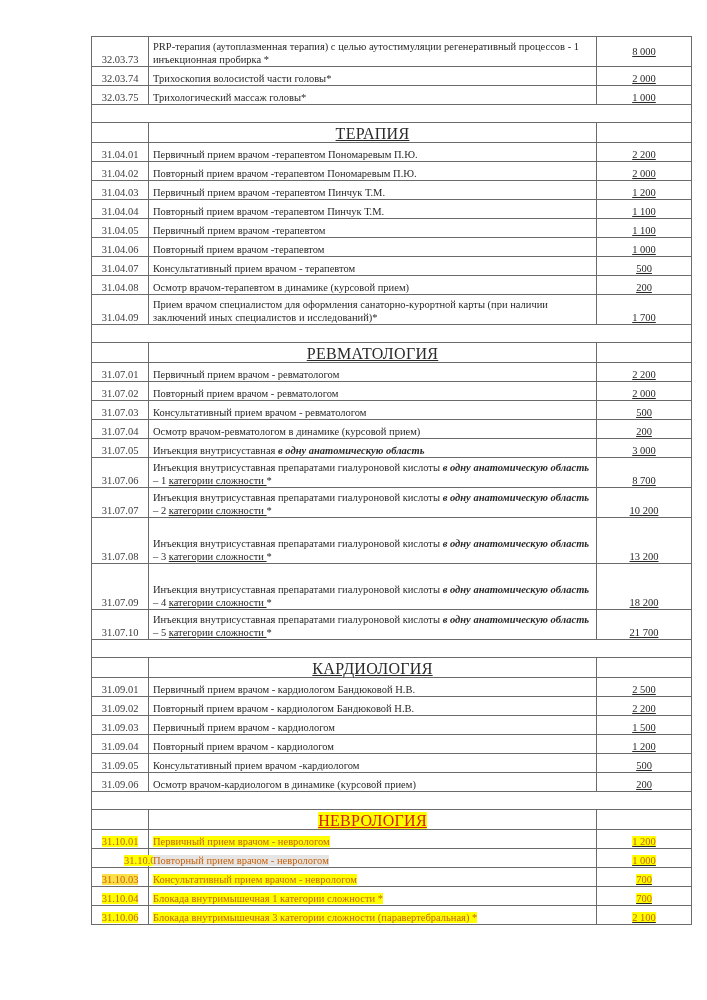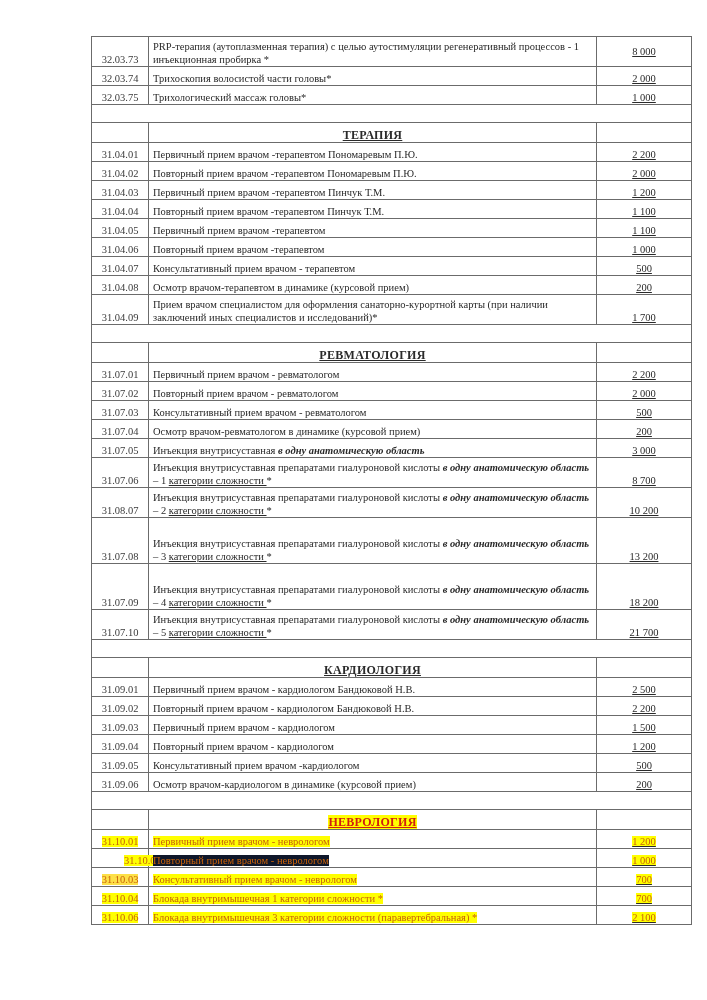--- a/index.html
+++ b/index.html
@@ -11,21 +11,21 @@
                      font-size: 10.5px; line-height: 13px; }
     col.c-code { width: 57px; }
     col.c-name { width: 448px; }
     col.c-price { width: 95px; }
     td.code { text-align: center; color: #3a3a3a; }
     td.price { text-align: center; text-decoration: underline; }
     td.name { text-align: left; }
     .big td { font-size: 12px; line-height: 15px; }
     tr.blank td { height: 17px; }
     tr.section td { height: 19px; vertical-align: bottom; }
-    .section-title { font-weight: bold; text-decoration: underline; font-size: 12px; letter-spacing: 0.3px; }
+    .section-title { font-weight: normal; text-decoration: underline; font-size: 16px; letter-spacing: 0.3px; }
     .bi { font-weight: bold; font-style: italic; }
     .ul { text-decoration: underline; }
     tr.h1 td { height: 18px; }
     tr.h2 td { height: 29px; }
     tr.h3 td { height: 45px; }
     .hl { background: #ffff00; color: #c8620a; }
     .hl-title { background: #ffff00; color: #d11f0f; }
   </style>
 </head>
 <body>
@@ -141,21 +141,21 @@
         <td class="name"><span>Инъекция внутрисуставная </span> <span class="bi">в одну анатомическую область</span></td>
         <td class="price">3 000</td>
       </tr>
 
     <tr class="h2">
         <td class="code">31.07.06</td>
         <td class="name"><span>Инъекция внутрисуставная препаратами гиалуроновой кислоты  </span><span class="bi">в одну анатомическую область</span><span>  – 1 </span><span class="ul">категории сложности </span><span>*</span></td>
         <td class="price">8 700</td>
       </tr>
     <tr class="h2">
-        <td class="code">31.08.07</td>
+        <td class="code">31.07.07</td>
         <td class="name"><span>Инъекция внутрисуставная препаратами гиалуроновой кислоты  </span><span class="bi">в одну анатомическую область</span><span>  – 2 </span><span class="ul">категории сложности </span><span>*</span></td>
         <td class="price">10 200</td>
       </tr>
     <tr class="h3">
         <td class="code">31.07.08</td>
         <td class="name"><span>Инъекция внутрисуставная препаратами гиалуроновой кислоты  </span><span class="bi">в одну анатомическую область</span><span>  – 3 </span><span class="ul">категории сложности </span><span>*</span></td>
         <td class="price">13 200</td>
       </tr>
     <tr class="h3">
         <td class="code">31.07.09</td>
@@ -215,21 +215,21 @@
       <td style="text-align:center"><span class="section-title hl-title" style="background: rgb(255, 255, 0); color: rgb(209, 31, 15);">НЕВРОЛОГИЯ</span></td>
       <td></td>
     </tr>
     <tr class="h1">
         <td class="code"><span class="hl" style="background: rgb(255, 255, 0); color: rgb(200, 98, 10);">31.10.01</span></td>
         <td class="name"><span class="hl" style="background: rgb(255, 255, 0); color: rgb(200, 98, 10);">Первичный прием врачом - неврологом</span></td>
         <td class="price"><span class="hl" style="background: rgb(255, 255, 0); color: rgb(200, 98, 10);">1 200</span></td>
       </tr>
     <tr class="h1">
         <td class="code"><span class="hl" style="background: rgb(255, 255, 0); color: rgb(200, 98, 10); margin-left: 28px;">31.10.02</span></td>
-        <td class="name"><span class="hl" style="background: #0f172a; color: rgb(200, 98, 10); font-family: Liberation Serif, serif;">Повторный прием врачом - неврологом</span></td>
+        <td class="name"><span class="hl" style="background: #e5e5e5; color: rgb(200, 98, 10); font-family: Liberation Serif, serif;">Повторный прием врачом - неврологом</span></td>
         <td class="price"><span class="hl" style="background: rgb(255, 255, 0); color: rgb(200, 98, 10);">1 000</span></td>
       </tr>
     <tr class="h1">
         <td class="code"><span class="hl" style="background: #fde047; color: rgb(200, 98, 10);">31.10.03</span></td>
         <td class="name"><span class="hl" style="background: rgb(255, 255, 0); color: rgb(200, 98, 10);">Консультативный прием врачом - неврологом</span></td>
         <td class="price"><span class="hl" style="background: rgb(255, 255, 0); color: rgb(200, 98, 10);">700</span></td>
       </tr>
     <tr class="h1">
         <td class="code"><span class="hl" style="background: rgb(255, 255, 0); color: rgb(200, 98, 10);">31.10.04</span></td>
         <td class="name"><span class="hl" style="background: rgb(255, 255, 0); color: rgb(200, 98, 10);">Блокада внутримышечная 1 категории сложности *</span></td>

